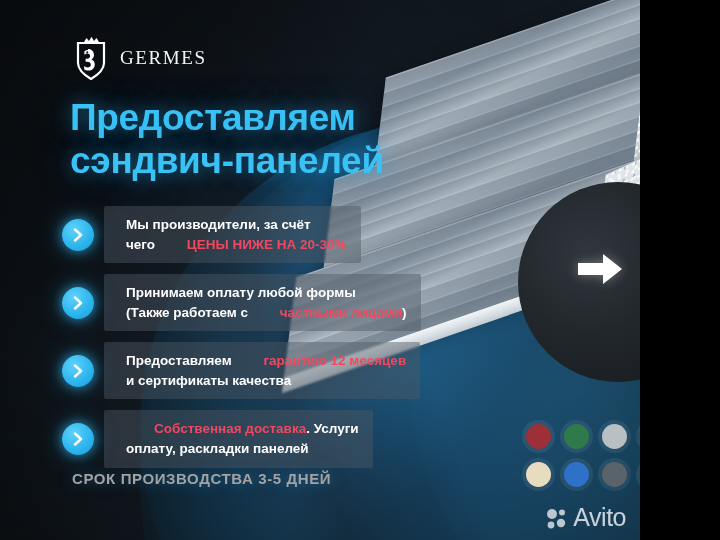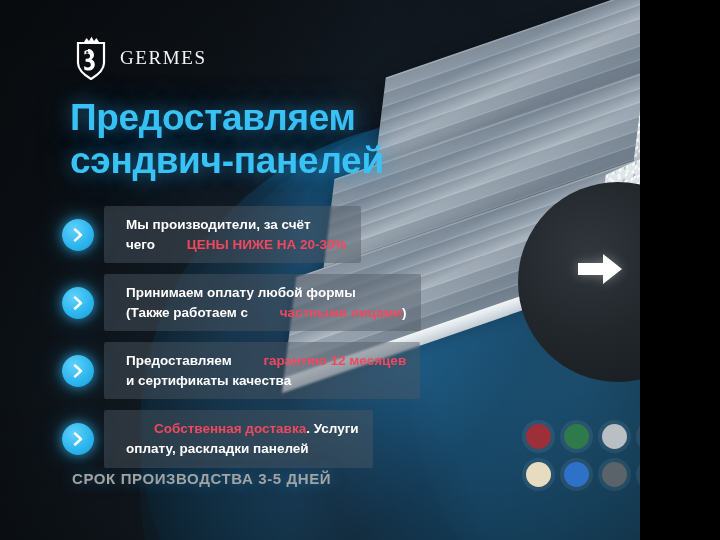--- a/index.html
+++ b/index.html
@@ -421,14 +421,23 @@
         <i style="background: rgb(45, 114, 200);"></i>
       </span>
     <span class="swatch">
         <i style="background: rgb(90, 99, 105);"></i>
       </span>
     <span class="swatch">
         <i style="background: rgb(122, 74, 50);"></i>
       </span>
   </div>
 
+  <div class="avito">
+    <svg class="avito-dots" viewBox="0 0 22 22">
+      <circle cx="6" cy="7" r="5" fill="#d9dee3"></circle>
+      <circle cx="16" cy="5.5" r="3" fill="#d9dee3"></circle>
+      <circle cx="5" cy="18" r="3.4" fill="#d9dee3"></circle>
+      <circle cx="15" cy="16" r="4.2" fill="#d9dee3"></circle>
+    </svg>
+    <span class="avito-word">Avito</span>
+  </div>
 
 </div>
 
 </body></html>

